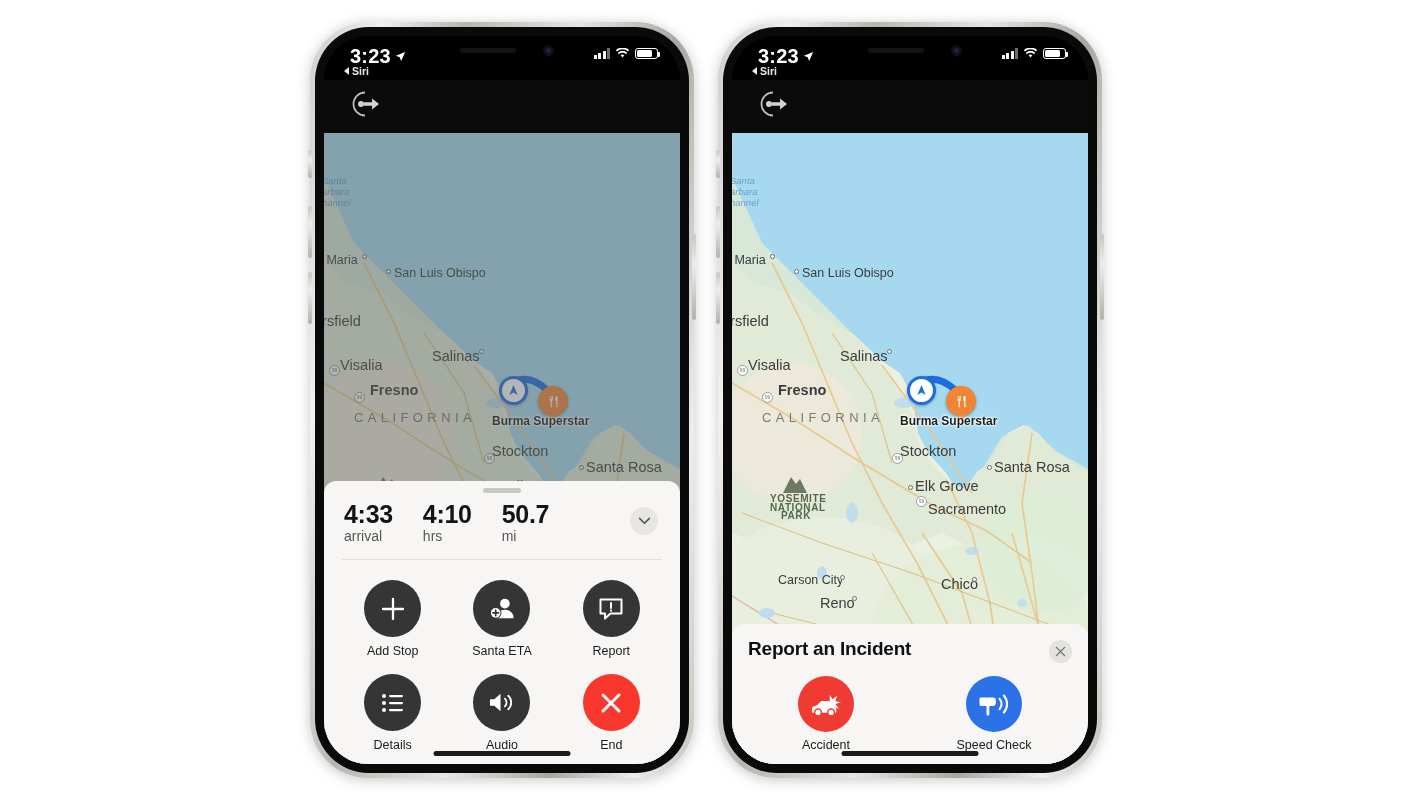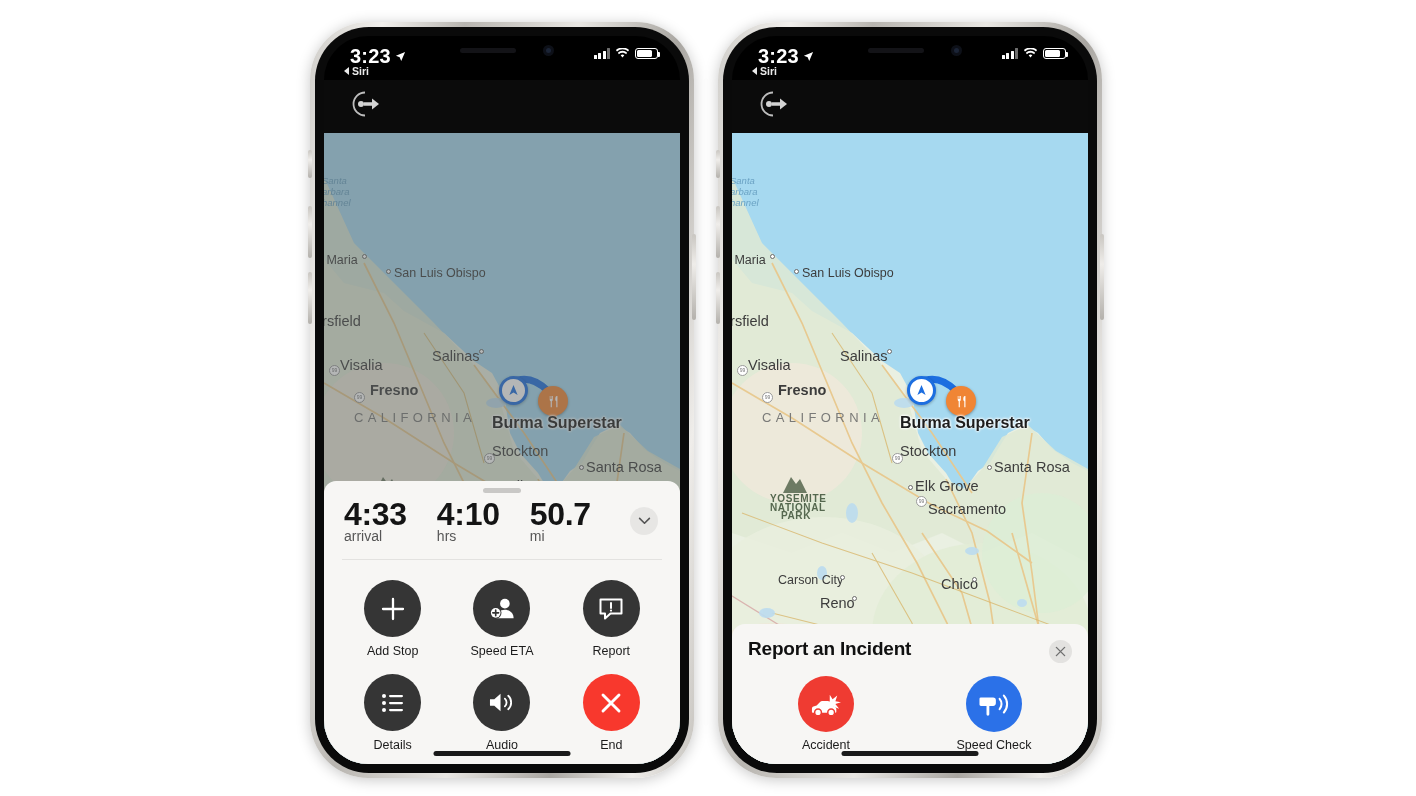--- a/index.html
+++ b/index.html
@@ -130,38 +130,38 @@
     border-top:7px solid #f08535;
   }
   .puck{
     position:absolute;z-index:11;width:29px;height:29px;border-radius:50%;
     background:#fff;border:3px solid #1c6ee0;box-sizing:border-box;
     display:flex;align-items:center;justify-content:center;
     box-shadow:0 1px 3px rgba(0,0,0,.3);
   }
   .route{position:absolute;z-index:10;}
   .dest-label{
-    position:absolute;z-index:11;font-size:16px;font-weight:bold;color:#1d1d1d;
+    position:absolute;z-index:11;font-size:12px;font-weight:bold;color:#1d1d1d;
     white-space:nowrap;text-shadow:0 0 3px #fff,0 0 3px #fff,0 0 2px #fff;
   }
 
   
   .sheet{
     position:absolute;left:0;right:0;bottom:0;z-index:25;
     background:#f7f6f4;border-radius:12px 12px 0 0;
   }
   .grabber{
     position:absolute;left:50%;transform:translateX(-50%);top:7px;
     width:38px;height:4.5px;border-radius:3px;background:#c9c8c6;
   }
   .eta-row{
     position:relative;padding:20px 0 14px 20px;
     display:flex;align-items:flex-start;gap:30px;
   }
-  .eta-item .v{font-size:32px;font-weight:bold;color:#141414;line-height:27px;letter-spacing:-.3px;}
+  .eta-item .v{font-size:25px;font-weight:bold;color:#141414;line-height:27px;letter-spacing:-.3px;}
   .eta-item .u{font-size:14px;color:#565656;line-height:17px;}
   .collapse-btn{
     position:absolute;right:22px;top:26px;width:28px;height:28px;border-radius:50%;
     background:#e7e6e4;display:flex;align-items:center;justify-content:center;
   }
   .divider{height:1px;background:#e3e2e0;margin:0 18px;}
   .actions{padding:16px 0 0 0;}
   .action-row{display:flex;justify-content:space-around;padding:4px 14px 12px;}
   .action{width:92px;display:flex;flex-direction:column;align-items:center;gap:7px;}
   .act-circle{
@@ -369,21 +369,21 @@
             <div class="action">
               <div class="act-circle">
                 <svg width="29" height="29" viewBox="0 0 30 30">
                   <circle cx="18.5" cy="10" r="5" fill="#fff"></circle>
                   <path d="M9.5 25c0-5.2 4-8.6 9-8.6s9 3.4 9 8.6z" fill="#fff"></path>
                   <circle cx="9" cy="19.5" r="6" fill="#353535"></circle>
                   <circle cx="9" cy="19.5" r="5" fill="#fff"></circle>
                   <path d="M9 16.5v6M6 19.5h6" stroke="#353535" stroke-width="1.7" stroke-linecap="round"></path>
                 </svg>
               </div>
-              <div class="act-label">Speed ETA</div>
+              <div class="act-label">Santa ETA</div>
             </div>
             <div class="action">
               <div class="act-circle">
                 <svg width="28" height="26" viewBox="0 0 28 26">
                   <path d="M3.5 3.5h21v14h-11l-5.5 5v-5h-4.5z" fill="none" stroke="#fff" stroke-width="2" stroke-linejoin="round"></path>
                   <path d="M14 7v5" stroke="#fff" stroke-width="2" stroke-linecap="round"></path>
                   <circle cx="14" cy="14.6" r="1.1" fill="#fff"></circle>
                 </svg>
               </div>
               <div class="act-label">Report</div>

